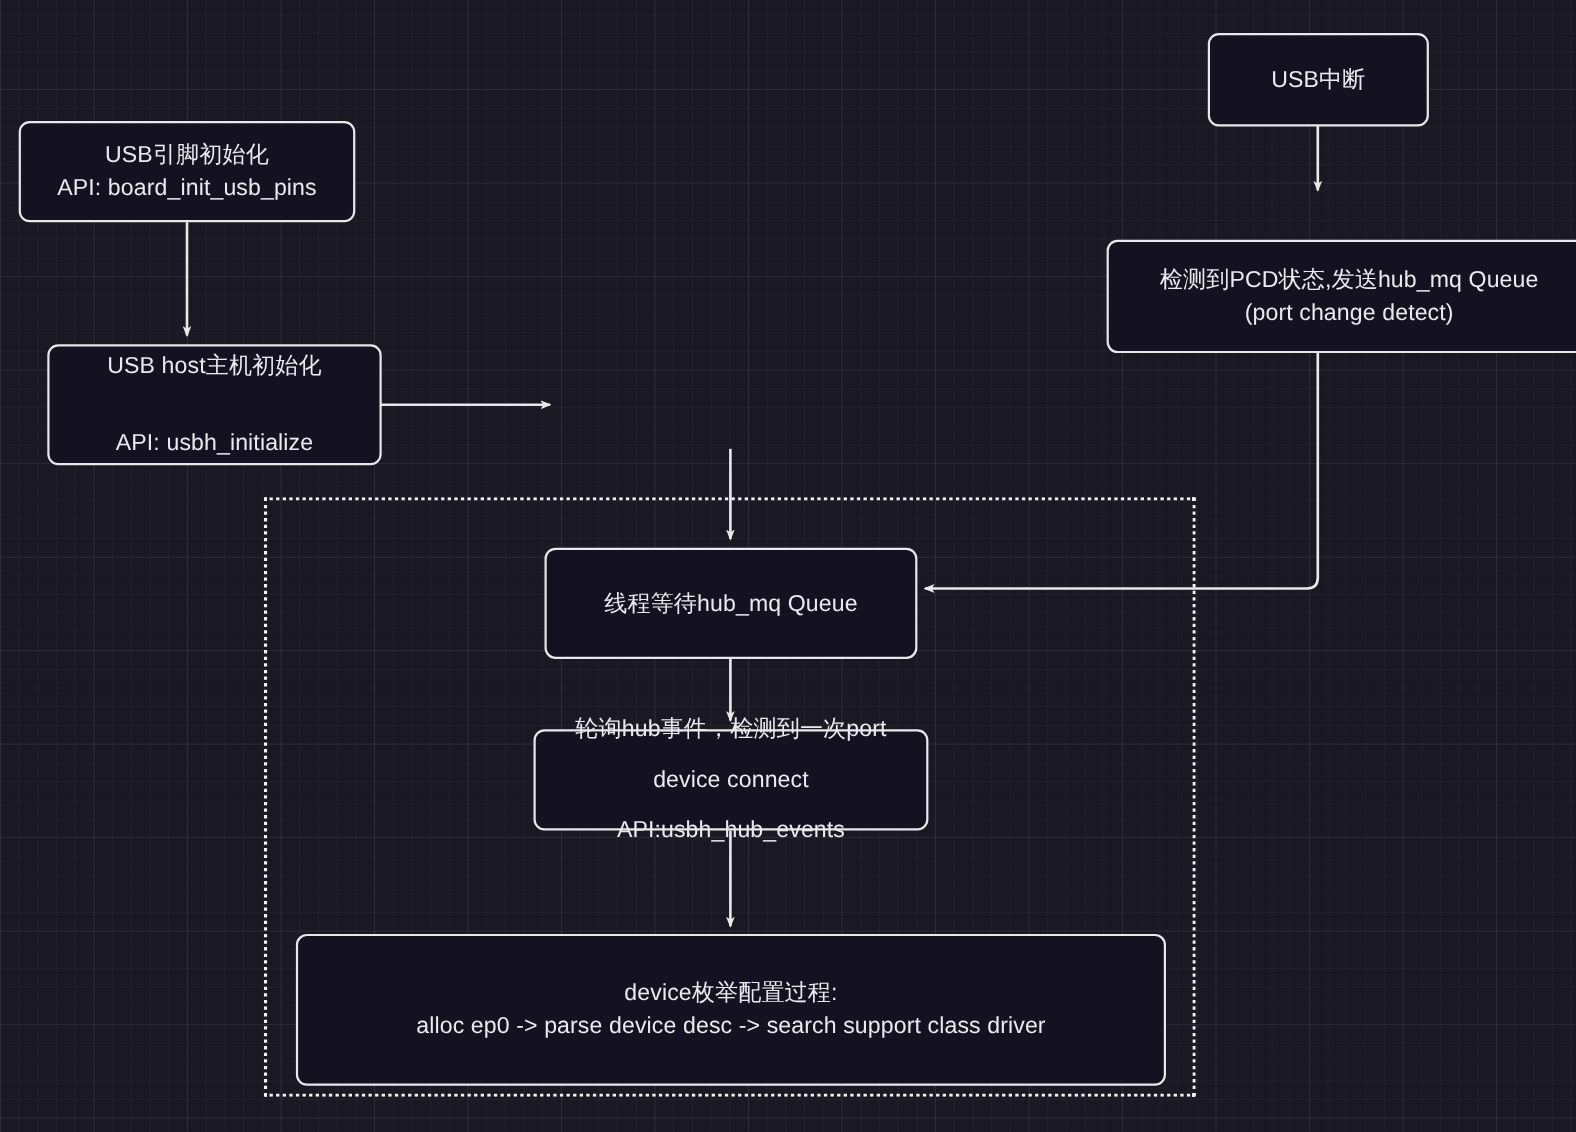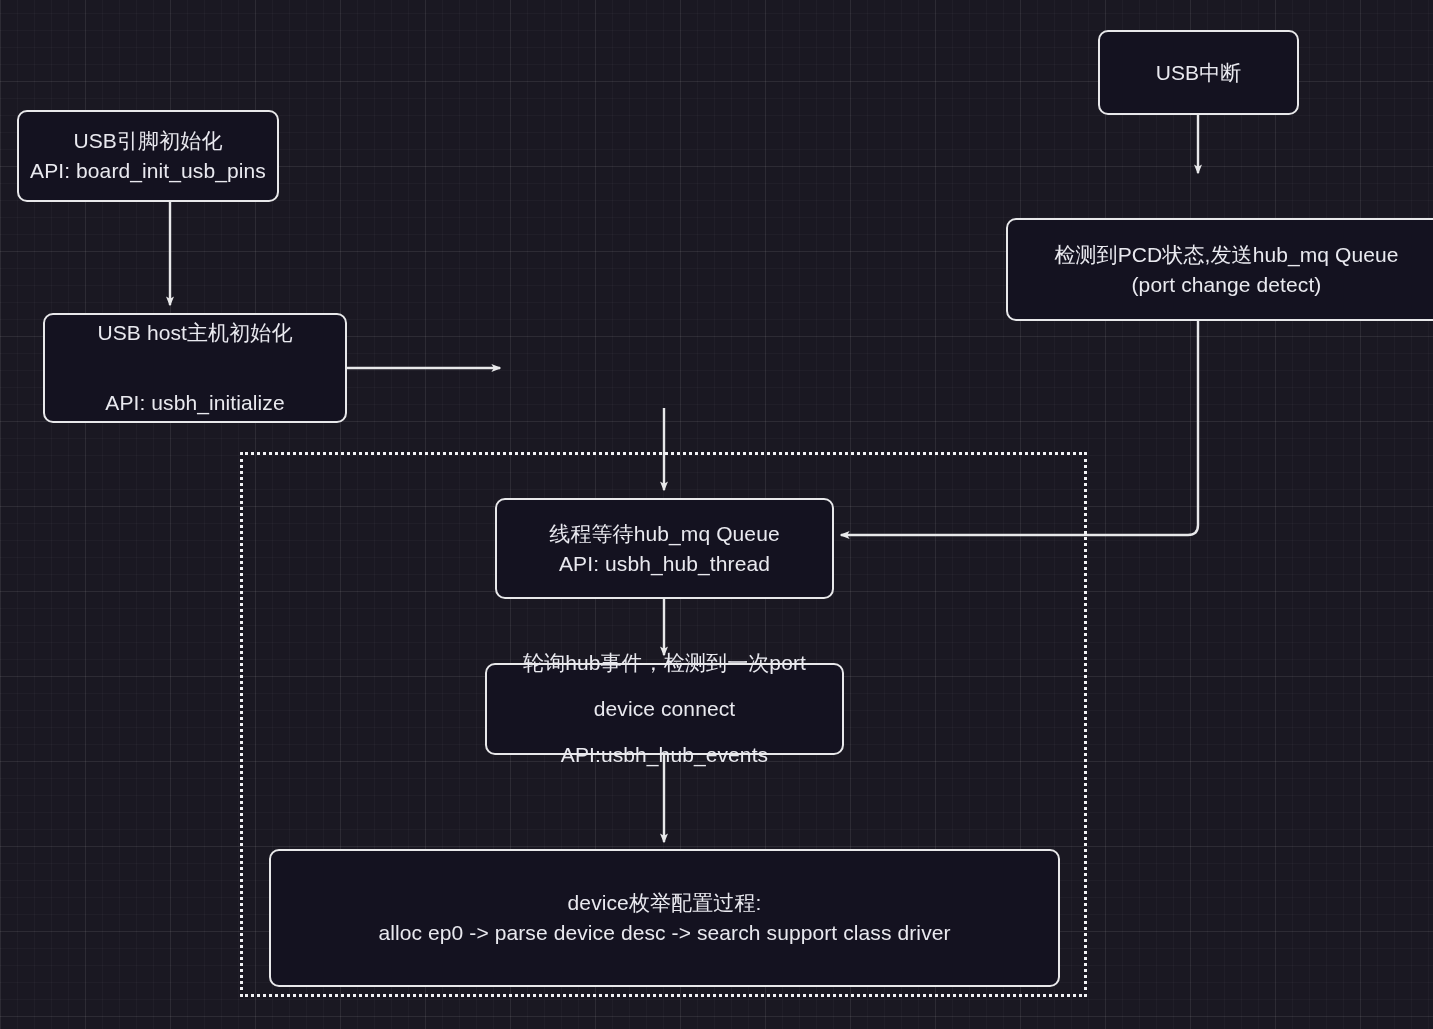--- a/index.html
+++ b/index.html
@@ -90,21 +90,21 @@
       <path d="M664,576 L664,655" stroke="#e8e8ea" stroke-width="2.4" fill="none" marker-end="url(#arrowhead)"></path>
     </g>
 
     <g>
       <path d="M664,755 L664,842" stroke="#e8e8ea" stroke-width="2.4" fill="none" marker-end="url(#arrowhead)"></path>
     </g>
   </svg>
 
   <div class="dotted-group" style="left:240px; top:452px; width:847px; height:545px;"></div>
 
-  <div class="node" style="left:17px; top:110px; width:262px; height:92px;">
+  <div class="node" style="left:17px; top:110px; width:306px; height:92px;">
     <span class="line">USB引脚初始化</span>
     <span class="line">API: board_init_usb_pins</span>
   </div>
 
   <div class="node" style="left:43px; top:313px; width:304px; height:110px;gap:40px;">
     <span class="line">USB host主机初始化</span>
     <span class="line">API: usbh_initialize</span>
   </div>
 
 
@@ -112,21 +112,20 @@
     <span class="line">USB中断</span>
   </div>
 
   <div class="node" style="left:1006px; top:180px; width:441px; height:103px;margin-top:38px;">
     <span class="line">检测到PCD状态,发送hub_mq Queue</span>
     <span class="line">(port change detect)</span>
   </div>
 
   <div class="node" style="left:495px; top:498px; width:339px; height:101px;">
     <span class="line">线程等待hub_mq Queue</span>
-    <span class="line">API: usbh_hub_thread</span>
   </div>
 
   <div class="node" style="left:485px; top:663px; width:359px; height:92px;gap:16px;">
     <span class="line">轮询hub事件，检测到一次port</span>
     <span class="line">device connect</span>
     <span class="line">API:usbh_hub_events</span>
   </div>
 
   <div class="node" style="left:269px; top:849px; width:791px; height:138px;">
     <span class="line">device枚举配置过程:</span>

